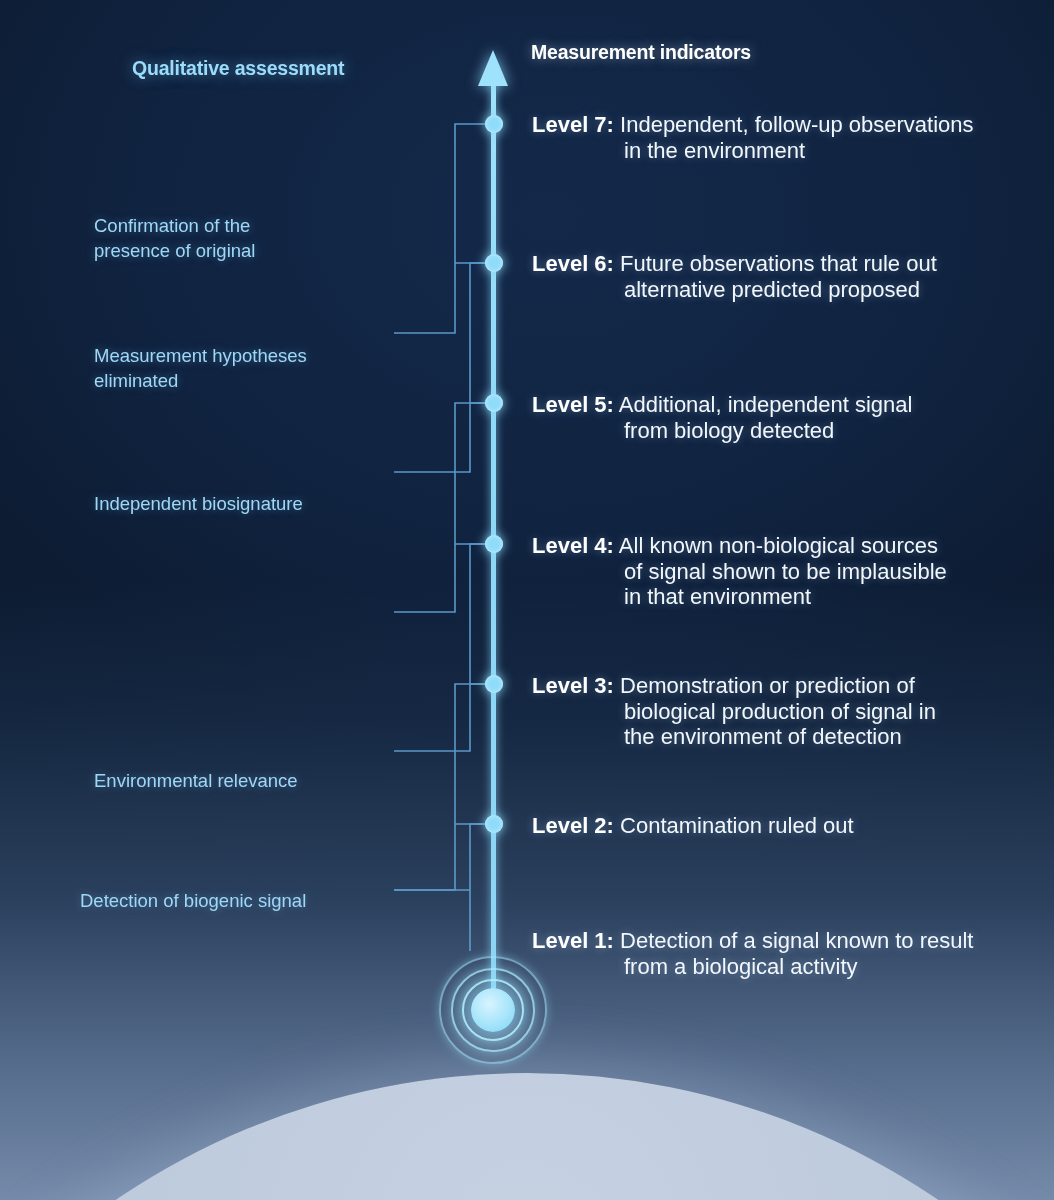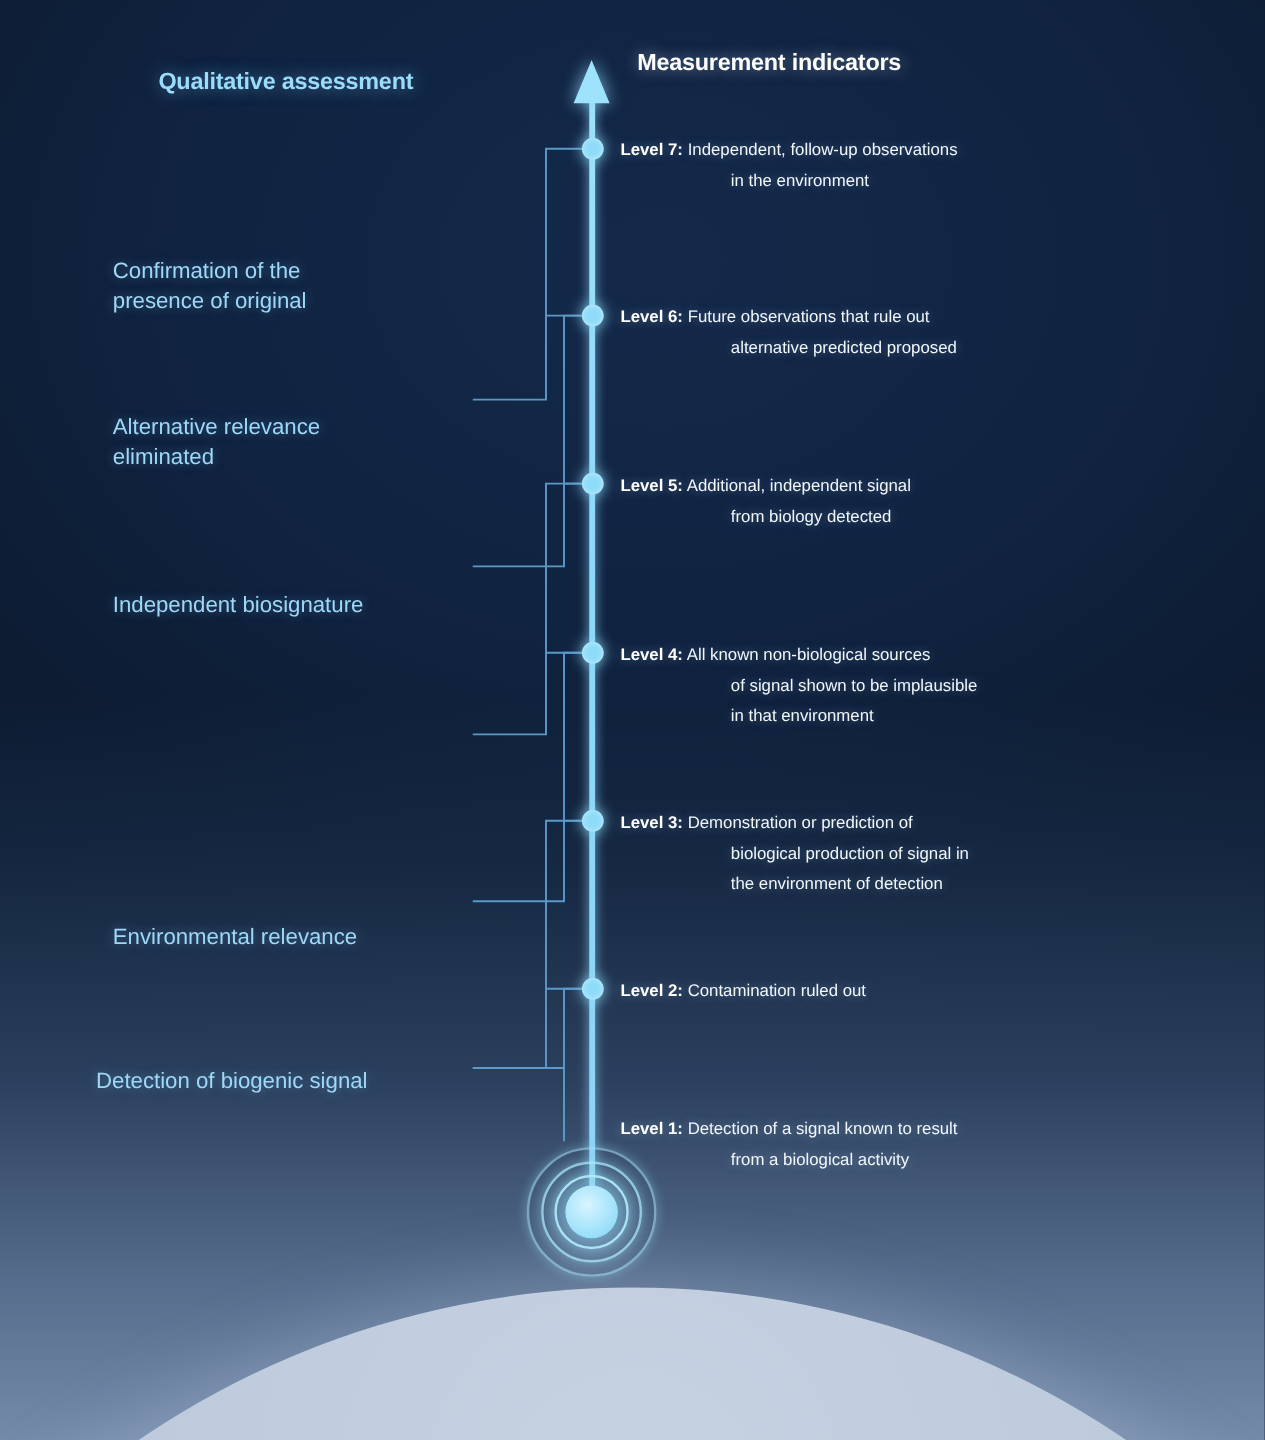--- a/index.html
+++ b/index.html
@@ -121,24 +121,24 @@
     text-align: left;
     color: #9fd8f7;
     font-size: 18.5px;
     line-height: 25px;
     text-shadow: 0 0 10px rgba(110,185,235,0.45);
     width: 300px;
   }
   
   .level {
     position: absolute;
-    left: 517px;
+    left: 532px;
     width: 470px;
     color: #f2f7fc;
-    font-size: 14px;
+    font-size: 22px;
     line-height: 25.5px;
     text-shadow: 0 0 9px rgba(170,205,240,0.40);
   }
   .level .lv {
     font-weight: bold;
     color: #ffffff;
   }
   .level .body { display: inline; }
   .level .cont {
     display: block;
@@ -195,21 +195,21 @@
     <div class="ring" id="ring3"></div>
     <div id="core"></div>
   </div>
 
   <div class="qlabel" style="left:94px; top:213px">
     <div>Confirmation of the</div>
     <div>presence of original</div>
   </div>
 
   <div class="qlabel" style="left:94px; top:343px">
-    <div>Alternative relevance</div>
+    <div>Measurement hypotheses</div>
     <div>eliminated</div>
   </div>
 
   <div class="qlabel" style="left:94px; top:491px">
     <div>Independent biosignature</div>
   </div>
 
 
   <div class="qlabel" style="left:94px; top:768px">
     <div>Environmental relevance</div>

